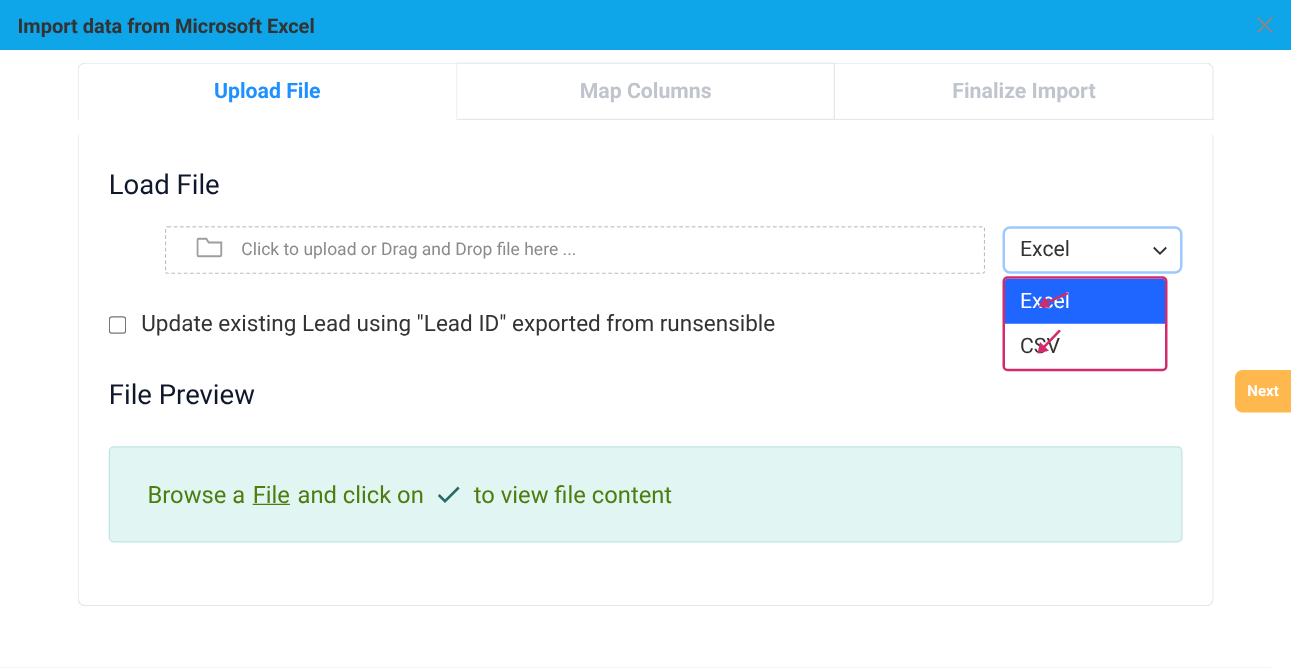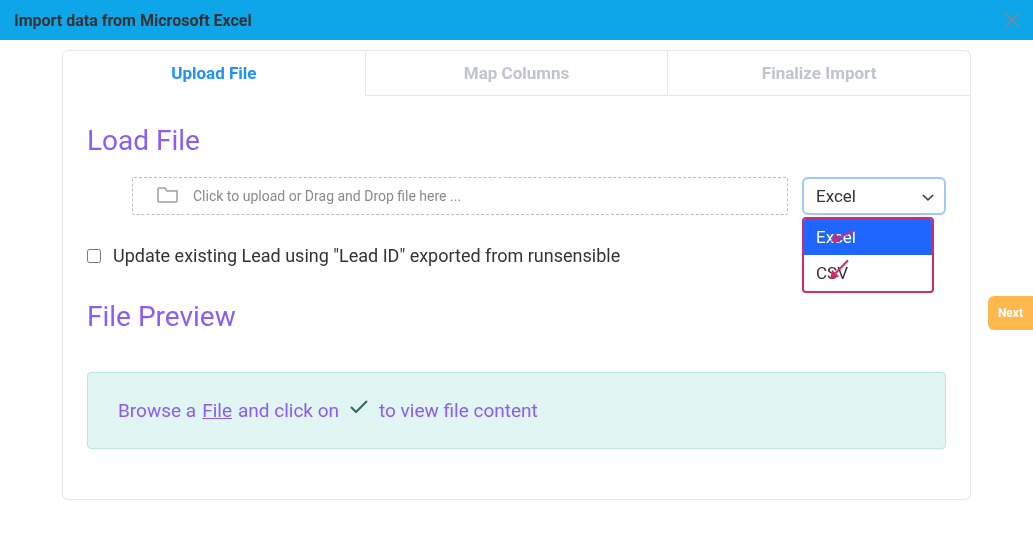--- a/index.html
+++ b/index.html
@@ -5,39 +5,39 @@
     * { box-sizing: border-box; margin: 0; padding: 0; font-family: -apple-system, BlinkMacSystemFont, "Segoe UI", Roboto, Arial, sans-serif; }
     body { width: 1033px; height: 534px; background: #fff; position: relative; }
 
     .modal-header {
       display: flex; align-items: center; justify-content: space-between;
       background: #0ea5e9; padding: 10px 14px; height: 40px;
     }
     .modal-title { font-size: 16px; font-weight: 700; color: #333; }
     .close-x { font-size: 20px; color: #777; cursor: pointer; line-height: 1; }
 
-    .tabs { display: flex; margin: 10px 62px 0 62px; }
+    .tabs { display: flex; margin: 10px 62px 12px 62px; }
     .tab {
       flex: 1; text-align: center; padding: 12px 0;
       border: 1px solid #e5e7eb; font-size: 17px; font-weight: 700;
       color: #c0c4cc; background: #fff; cursor: pointer;
     }
     .tab.active { color: #1e90ff; border-bottom: none; }
     .tab:not(.active) { border-bottom: 1px solid #e5e7eb; }
     .tab + .tab { border-left: none; }
     .tabs .tab:first-child { border-top-left-radius: 6px; }
     .tabs .tab:last-child { border-top-right-radius: 6px; }
 
     .panel {
       margin: 0 62px 10px 62px; border: 1px solid #e5e7eb; border-top: none;
       border-bottom-left-radius: 6px; border-bottom-right-radius: 6px;
       padding: 28px 24px 50px 24px; position: relative;
     }
 
-    .section-title { font-size: 28px; color: #8b5cf6; margin-bottom: 20px; }
+    .section-title { font-size: 22px; color: #0f172a; margin-bottom: 20px; }
 
     .row1 { display: flex; align-items: flex-start; gap: 14px; position: relative; padding-left: 45px; }
     .dropzone {
       flex: 1; height: 38px; border: 1px dashed #bdbdbd; border-radius: 2px;
       display: flex; align-items: center; padding-left: 24px; color: #8a8a8a; font-size: 14px;
       cursor: pointer;
     }
     .dropzone .folder-ico { margin-right: 14px; color: #9e9e9e; }
 
     .select-wrap { width: 144px; position: relative; }
@@ -58,23 +58,23 @@
 
     .arrow { position: absolute; color: #d12b6b; pointer-events: none; z-index: 6; }
     .arrow.a1 { top: 48px; left: 742px; transform: rotate(156deg); }
     .arrow.a2 { top: 82px; left: 738px; transform: rotate(134deg); }
 
     .chk-row { display: flex; align-items: center; gap: 12px; margin-top: 30px; }
     .chk { width: 14px; height: 14px; accent-color: #555; }
     .chk-label { font-size: 18px; color: #333; white-space: nowrap; }
 
     .info-box {
-      margin-top: 39px; border: 1px solid #bfe5e2; background: #e1f5f3;
-      border-radius: 4px; padding: 26px 30px; display: flex; gap: 6px;
-      font-size: 19px; color: #8b5cf6;
+      margin-top: 28px; border: 1px solid #bfe5e2; background: #e1f5f3;
+      border-radius: 4px; padding: 26px 30px; display: flex; align-items: center; gap: 6px;
+      font-size: 19px; color: #4d7c0f;
     }
     .info-box .underline { text-decoration: underline; }
     .info-box .check-ico { display: inline-flex; margin: 0 4px; }
 
     .next-btn {
       position: absolute; right: 0; top: 296px;
       background: #ffb84d; color: #fff; font-weight: 700; font-size: 12px;
       padding: 10px 10px 10px 10px; border-top-left-radius: 6px; border-bottom-left-radius: 6px;
       cursor: pointer;
     }

